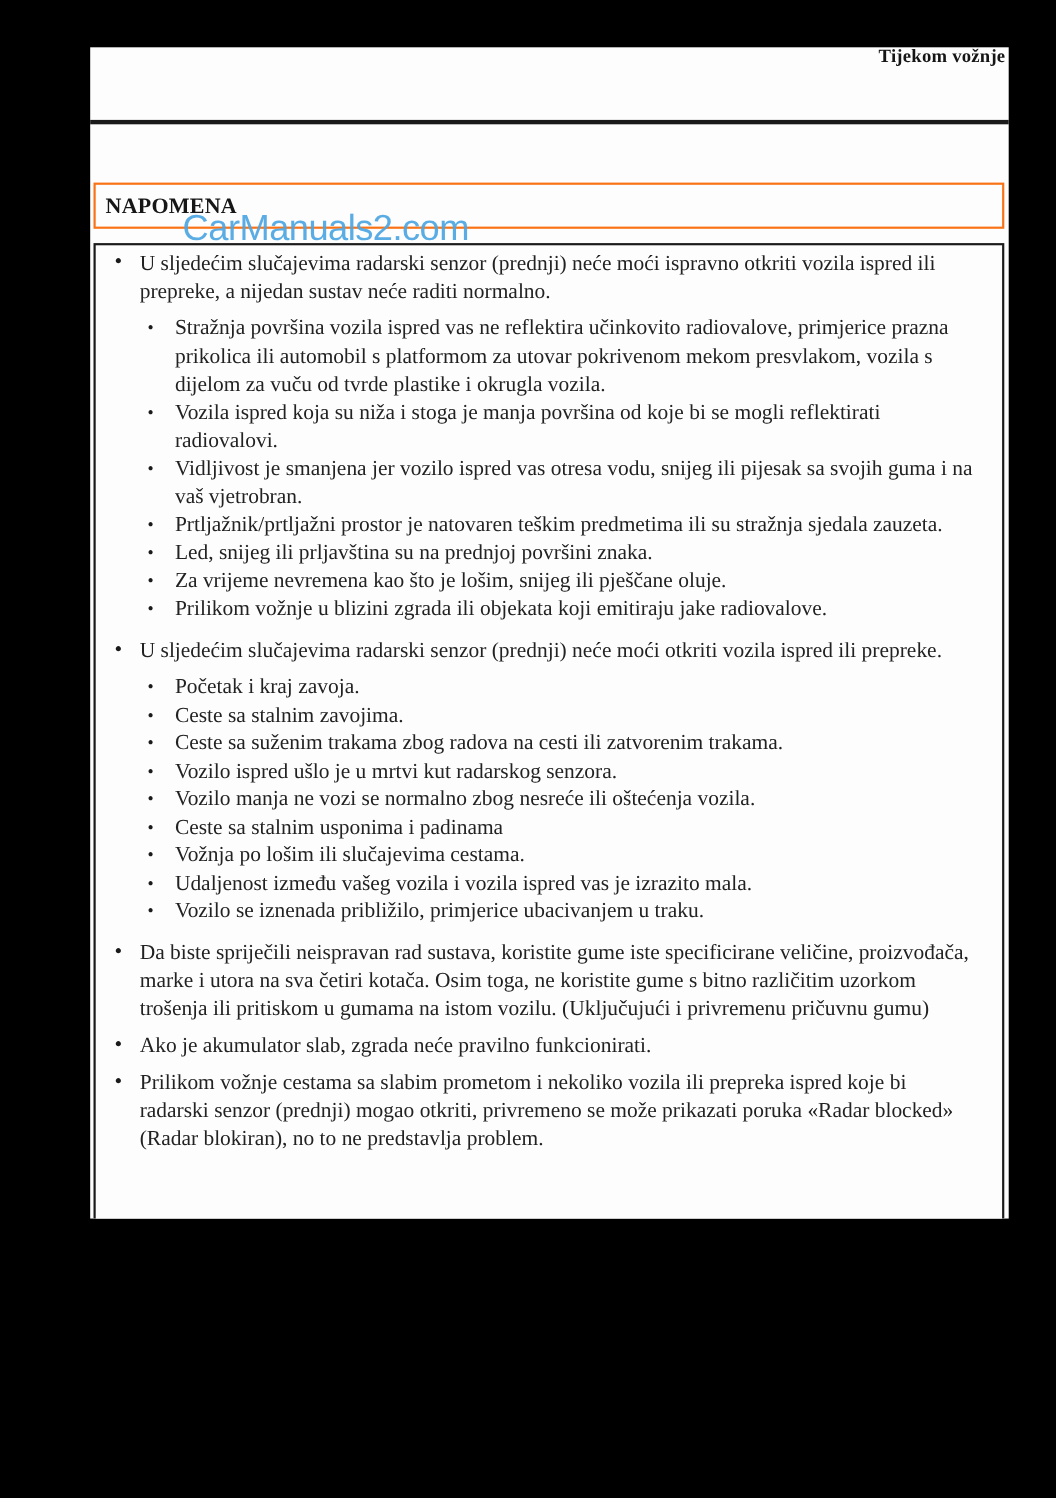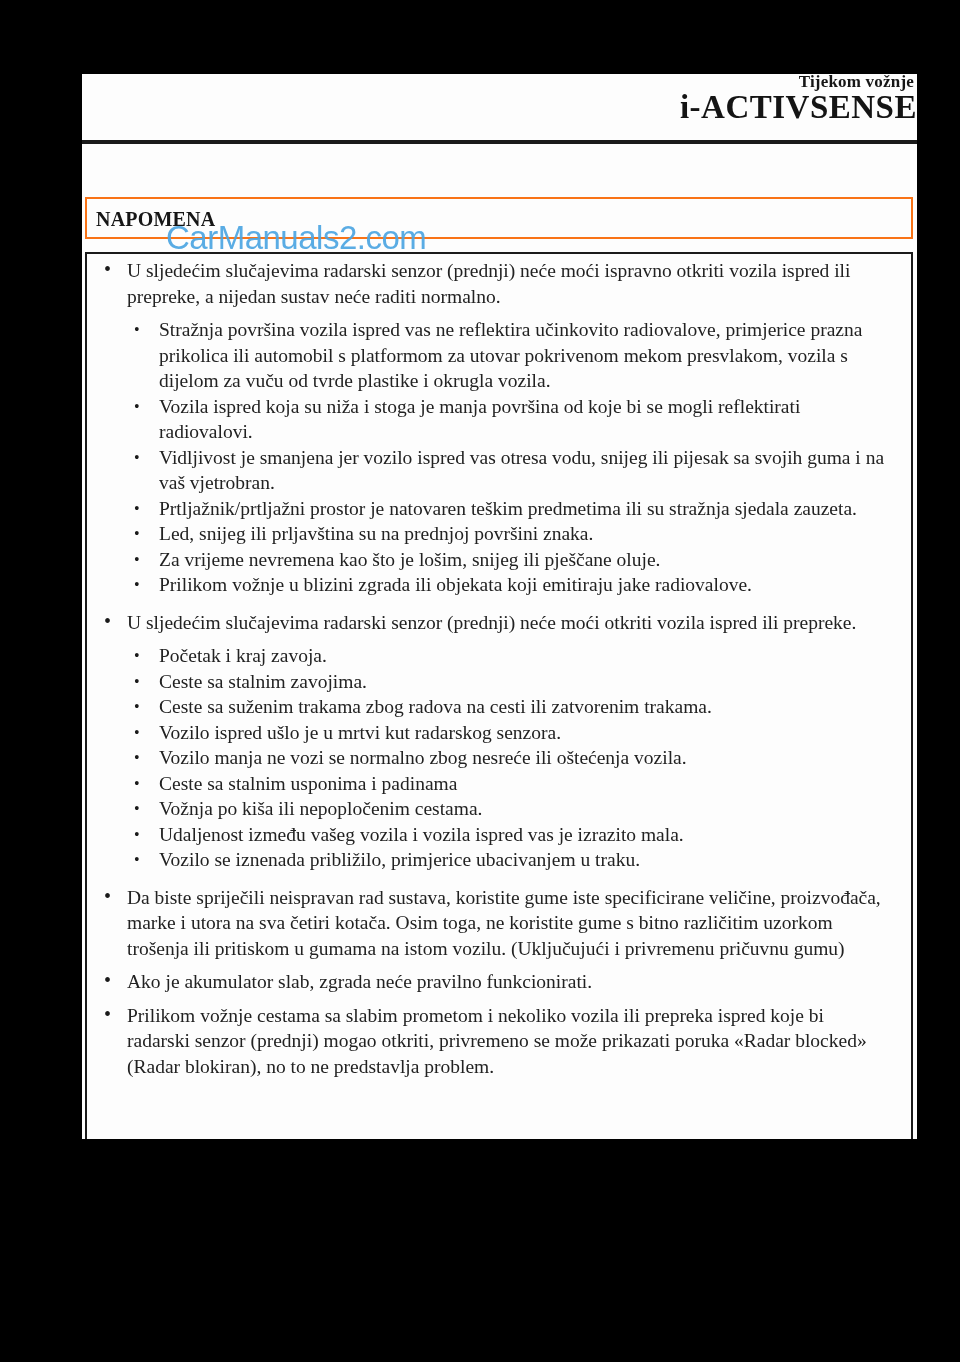--- a/index.html
+++ b/index.html
@@ -3,21 +3,20 @@
 <meta charset="utf-8">
 <style>
   * { margin:0; padding:0; box-sizing:border-box; }
   html,body { background:#000; }
   .screen {
     position:relative;
     width:960px; height:1108px;
     background:#000;
     overflow:hidden;
     font-family:"Liberation Serif","DejaVu Serif",serif;
-    margin-top:31px;
   }
   .page {
     position:absolute;
     left:82px; top:43px;
     width:835px; height:1287px;
     background:#fdfdfd;
     color:#1e1e1e;
   }
   
   .hdr-small {
@@ -95,21 +94,20 @@
   }
 </style>
 </head>
 <body>
 
 <div class="screen">
   <div class="page">
 
     <div class="hdr-small">Tijekom vožnje</div>
 
-    <div class="hdr-big">i-ACTIVSENSE</div>
 
     <div class="rule"></div>
 
     <div class="note-title-box">
       <span class="label">NAPOMENA</span>
     </div>
 
     <div class="note-body-box">
       <div class="content">
           <div class="item">
@@ -169,21 +167,21 @@
               <div class="subitem">
     <span class="bullet">•</span>
     <span>Vozilo manja ne vozi se normalno zbog nesreće ili oštećenja vozila.</span>
   </div>
               <div class="subitem">
     <span class="bullet">•</span>
     <span>Ceste sa stalnim usponima i padinama</span>
   </div>
               <div class="subitem">
     <span class="bullet">•</span>
-    <span>Vožnja po kiša ili nepopločenim cestama.</span>
+    <span>Vožnja po lošim ili slučajevima cestama.</span>
   </div>
               <div class="subitem">
     <span class="bullet">•</span>
     <span>Udaljenost između vašeg vozila i vozila ispred vas je izrazito mala.</span>
   </div>
               <div class="subitem">
     <span class="bullet">•</span>
     <span>Vozilo se iznenada približilo, primjerice ubacivanjem u traku.</span>
   </div>
             </div>

